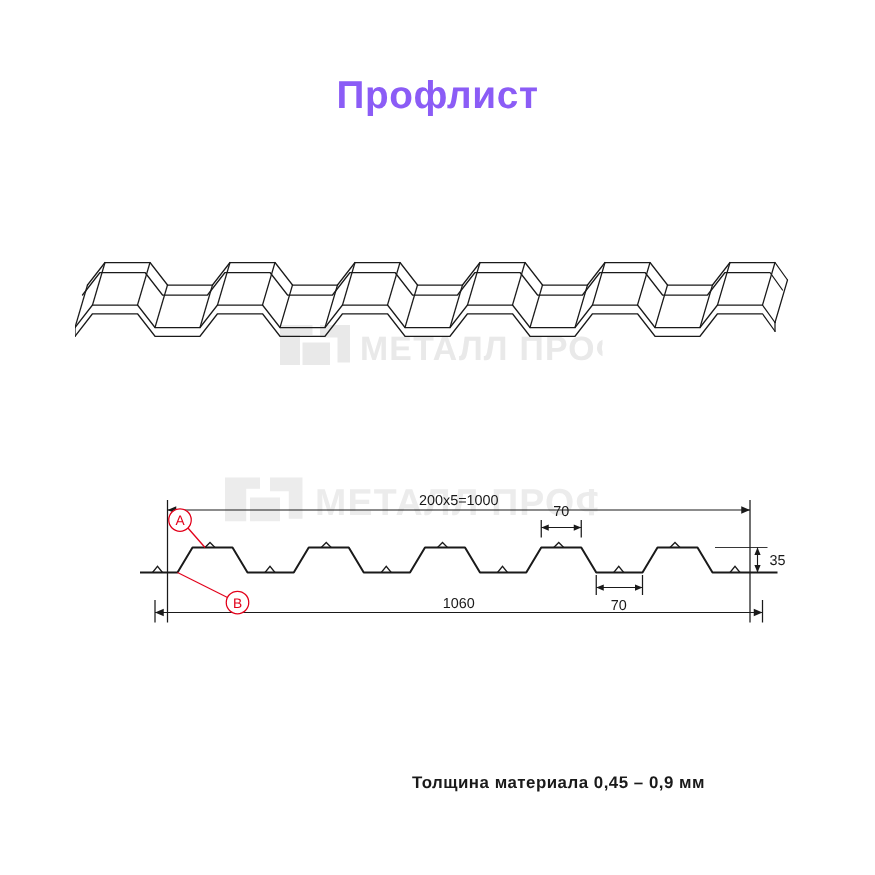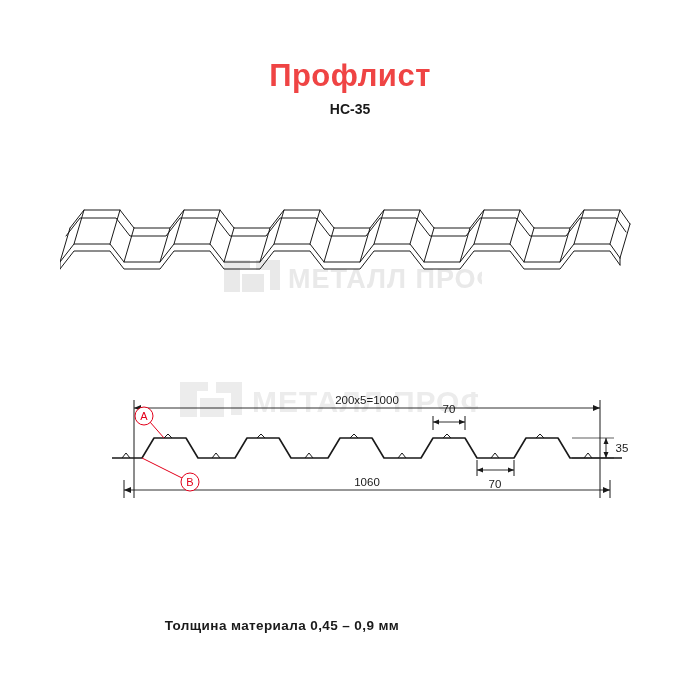--- a/index.html
+++ b/index.html
@@ -22,38 +22,38 @@
   }
   .title {
     position: absolute;
     top: 58px;
     left: 0;
     width: 700px;
     text-align: center;
     font-size: 31px;
     font-weight: bold;
     letter-spacing: 0.5px;
-    color: #ef4444;
+    color: #8b5cf6;
   }
   .subtitle {
     position: absolute;
     top: 101px;
     left: 0;
     width: 700px;
     text-align: center;
     font-size: 14px;
     font-weight: bold;
     color: #1a1a1a;
   }
   .footer-note {
     position: absolute;
     top: 618px;
     left: 0;
     width: 564px;
-    text-align: center;
+    text-align: right;
     font-size: 13.5px;
     font-weight: bold;
     letter-spacing: 0.4px;
     color: #1a1a1a;
   }
   .iso-wrap {
     position: absolute;
     top: 180px;
     left: 60px;
     width: 580px;
@@ -74,21 +74,20 @@
   .wm-1 { top: 252px; left: 222px; }
   .wm-2 { top: 372px; left: 178px; }
   svg { display: block; }
 </style>
 </head>
 <body>
 
 <div class="page">
 
   <div class="title">Профлист</div>
-  <div class="subtitle">НС-35</div>
 
   <div class="wm wm-1">
     <svg width="260" height="56" viewBox="0 0 260 56">
       <g fill="#e9e9e9">
         <path d="M2 8 h26 v8 h-10 v24 h-16 z"></path>
         <path d="M20 22 h22 v18 h-22 z"></path>
         <path d="M34 8 h24 v30 h-10 v-20 h-14 z"></path>
       </g>
       <text x="66" y="36" font-family="Liberation Sans, sans-serif" font-size="27" font-weight="bold" fill="#e9e9e9" letter-spacing="1">МЕТАЛЛ ПРОФИЛЬ</text>
     </svg>

